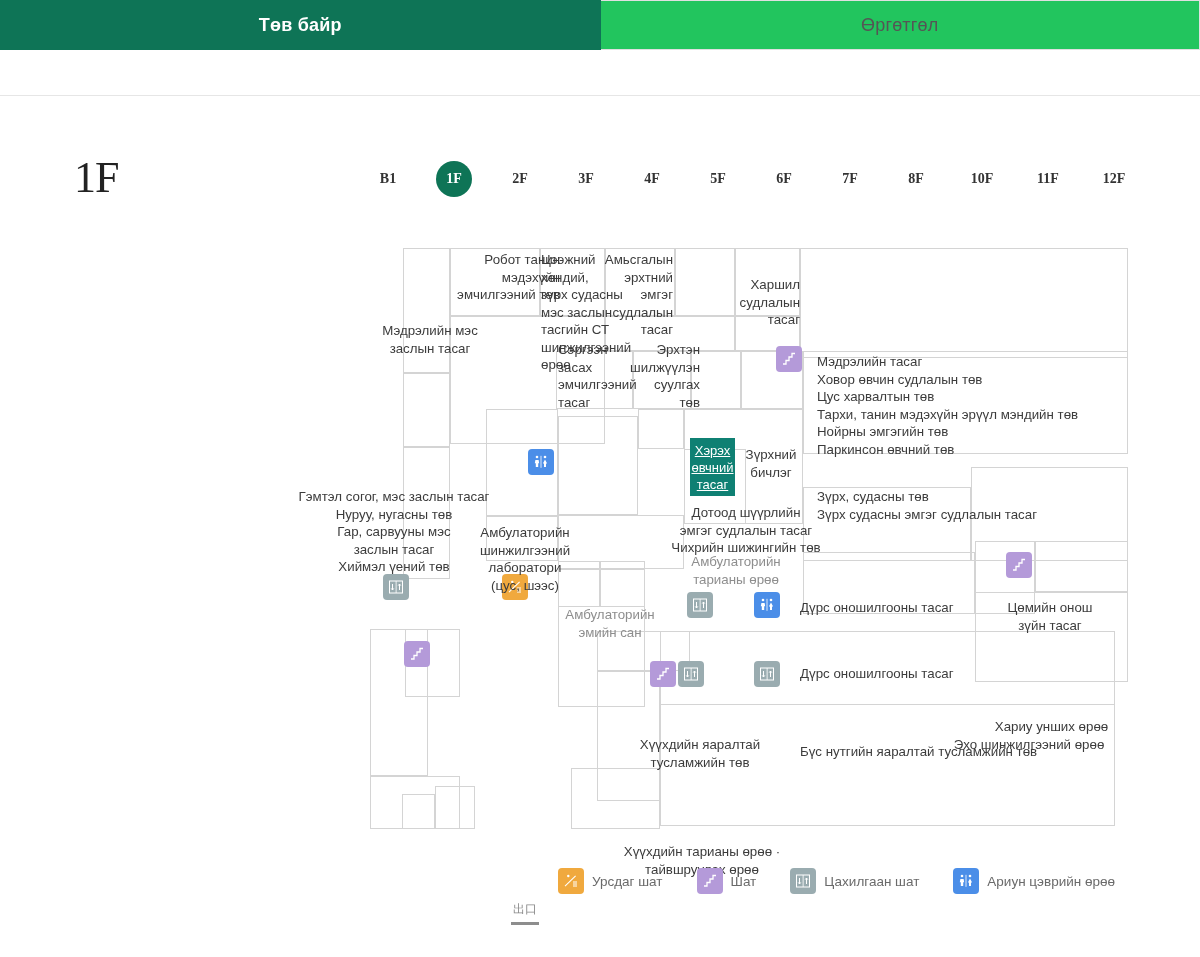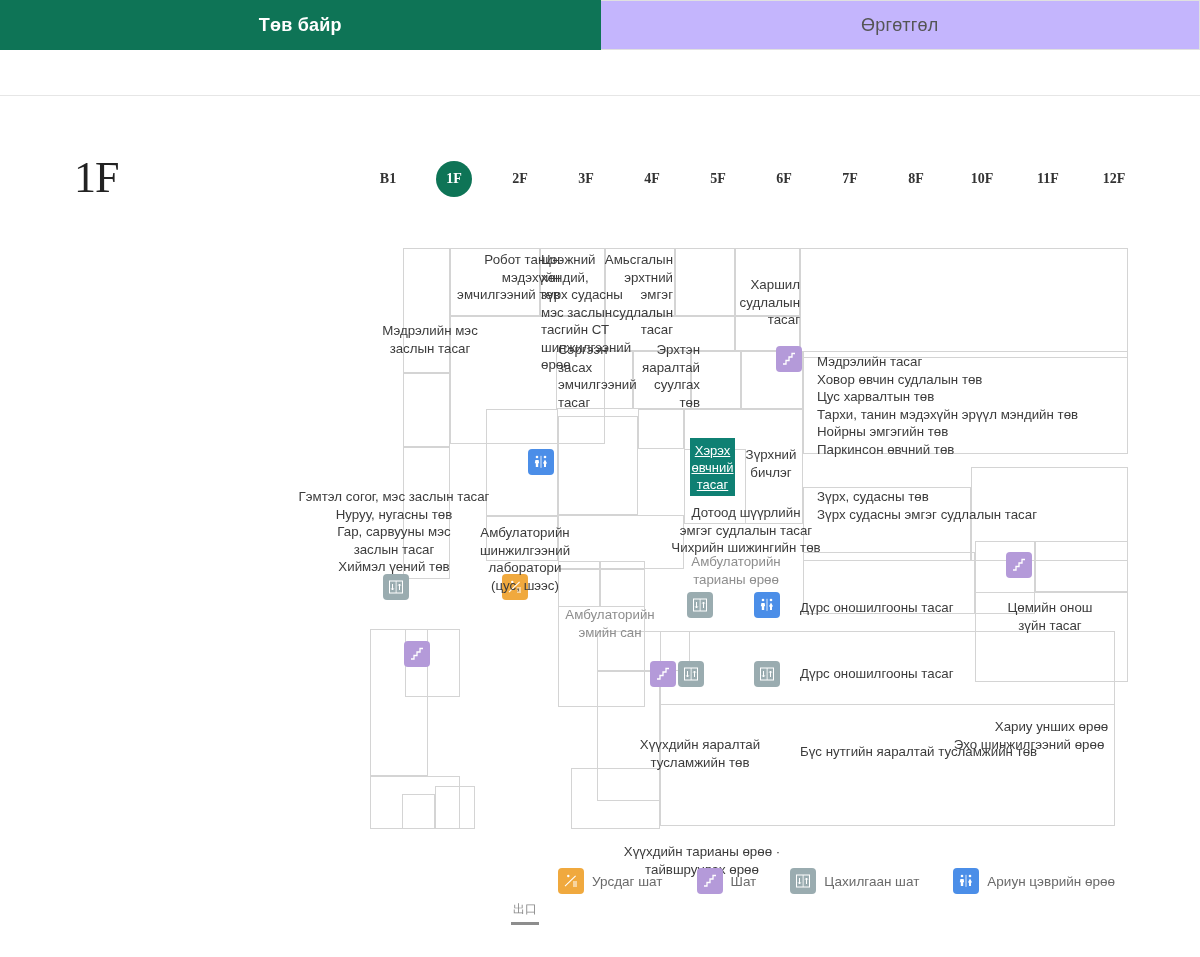--- a/index.html
+++ b/index.html
@@ -14,21 +14,21 @@
 
   
   .tabbar { display:flex; height:50px; width:1200px; }
   .tab {
     flex:1; display:flex; align-items:center; justify-content:center;
     font-size:18px; letter-spacing:.2px;
     border:1px solid #e0e0e0;
     cursor:pointer;
   }
   .tab.active { background:#0e7456; color:#ffffff; border-color:#0e7456; font-weight:600; }
-  .tab.inactive { background:#c4b5fd; color:#555555; border-left:none; }
+  .tab.inactive { background:#22c55e; color:#555555; border-left:none; }
 
   
   .panel {
     position:absolute; left:0; top:95px;
     width:1200px; height:862px;
     border-top:1px solid #e6e6e6;
     background:#ffffff;
   }
 
   .floor-big {
@@ -284,21 +284,21 @@
     <div class="lbl r" style="left:712px; top:180px; width:88px;">Харшил
 судлалын
 тасаг</div>
     <div class="lbl c" style="left:330px; top:226px; width:200px;">Мэдрэлийн мэс
 заслын тасаг</div>
     <div class="lbl l" style="left:558px; top:245px; width:80px;">Сэргээн
 засах
 эмчилгээний
 тасаг</div>
     <div class="lbl r" style="left:630px; top:245px; width:70px;">Эрхтэн
-яаралтай
+шилжүүлэн
 суулгах
 төв</div>
     <div class="lbl c" style="left:740px; top:350px; width:62px;">Зүрхний
 бичлэг</div>
     <div class="lbl l" style="left:817px; top:257px; width:300px;">Мэдрэлийн тасаг
 Ховор өвчин судлалын төв
 Цус харвалтын төв
 Тархи, танин мэдэхүйн эрүүл мэндийн төв
 Нойрны эмгэгийн төв
 Паркинсон өвчний төв</div>

